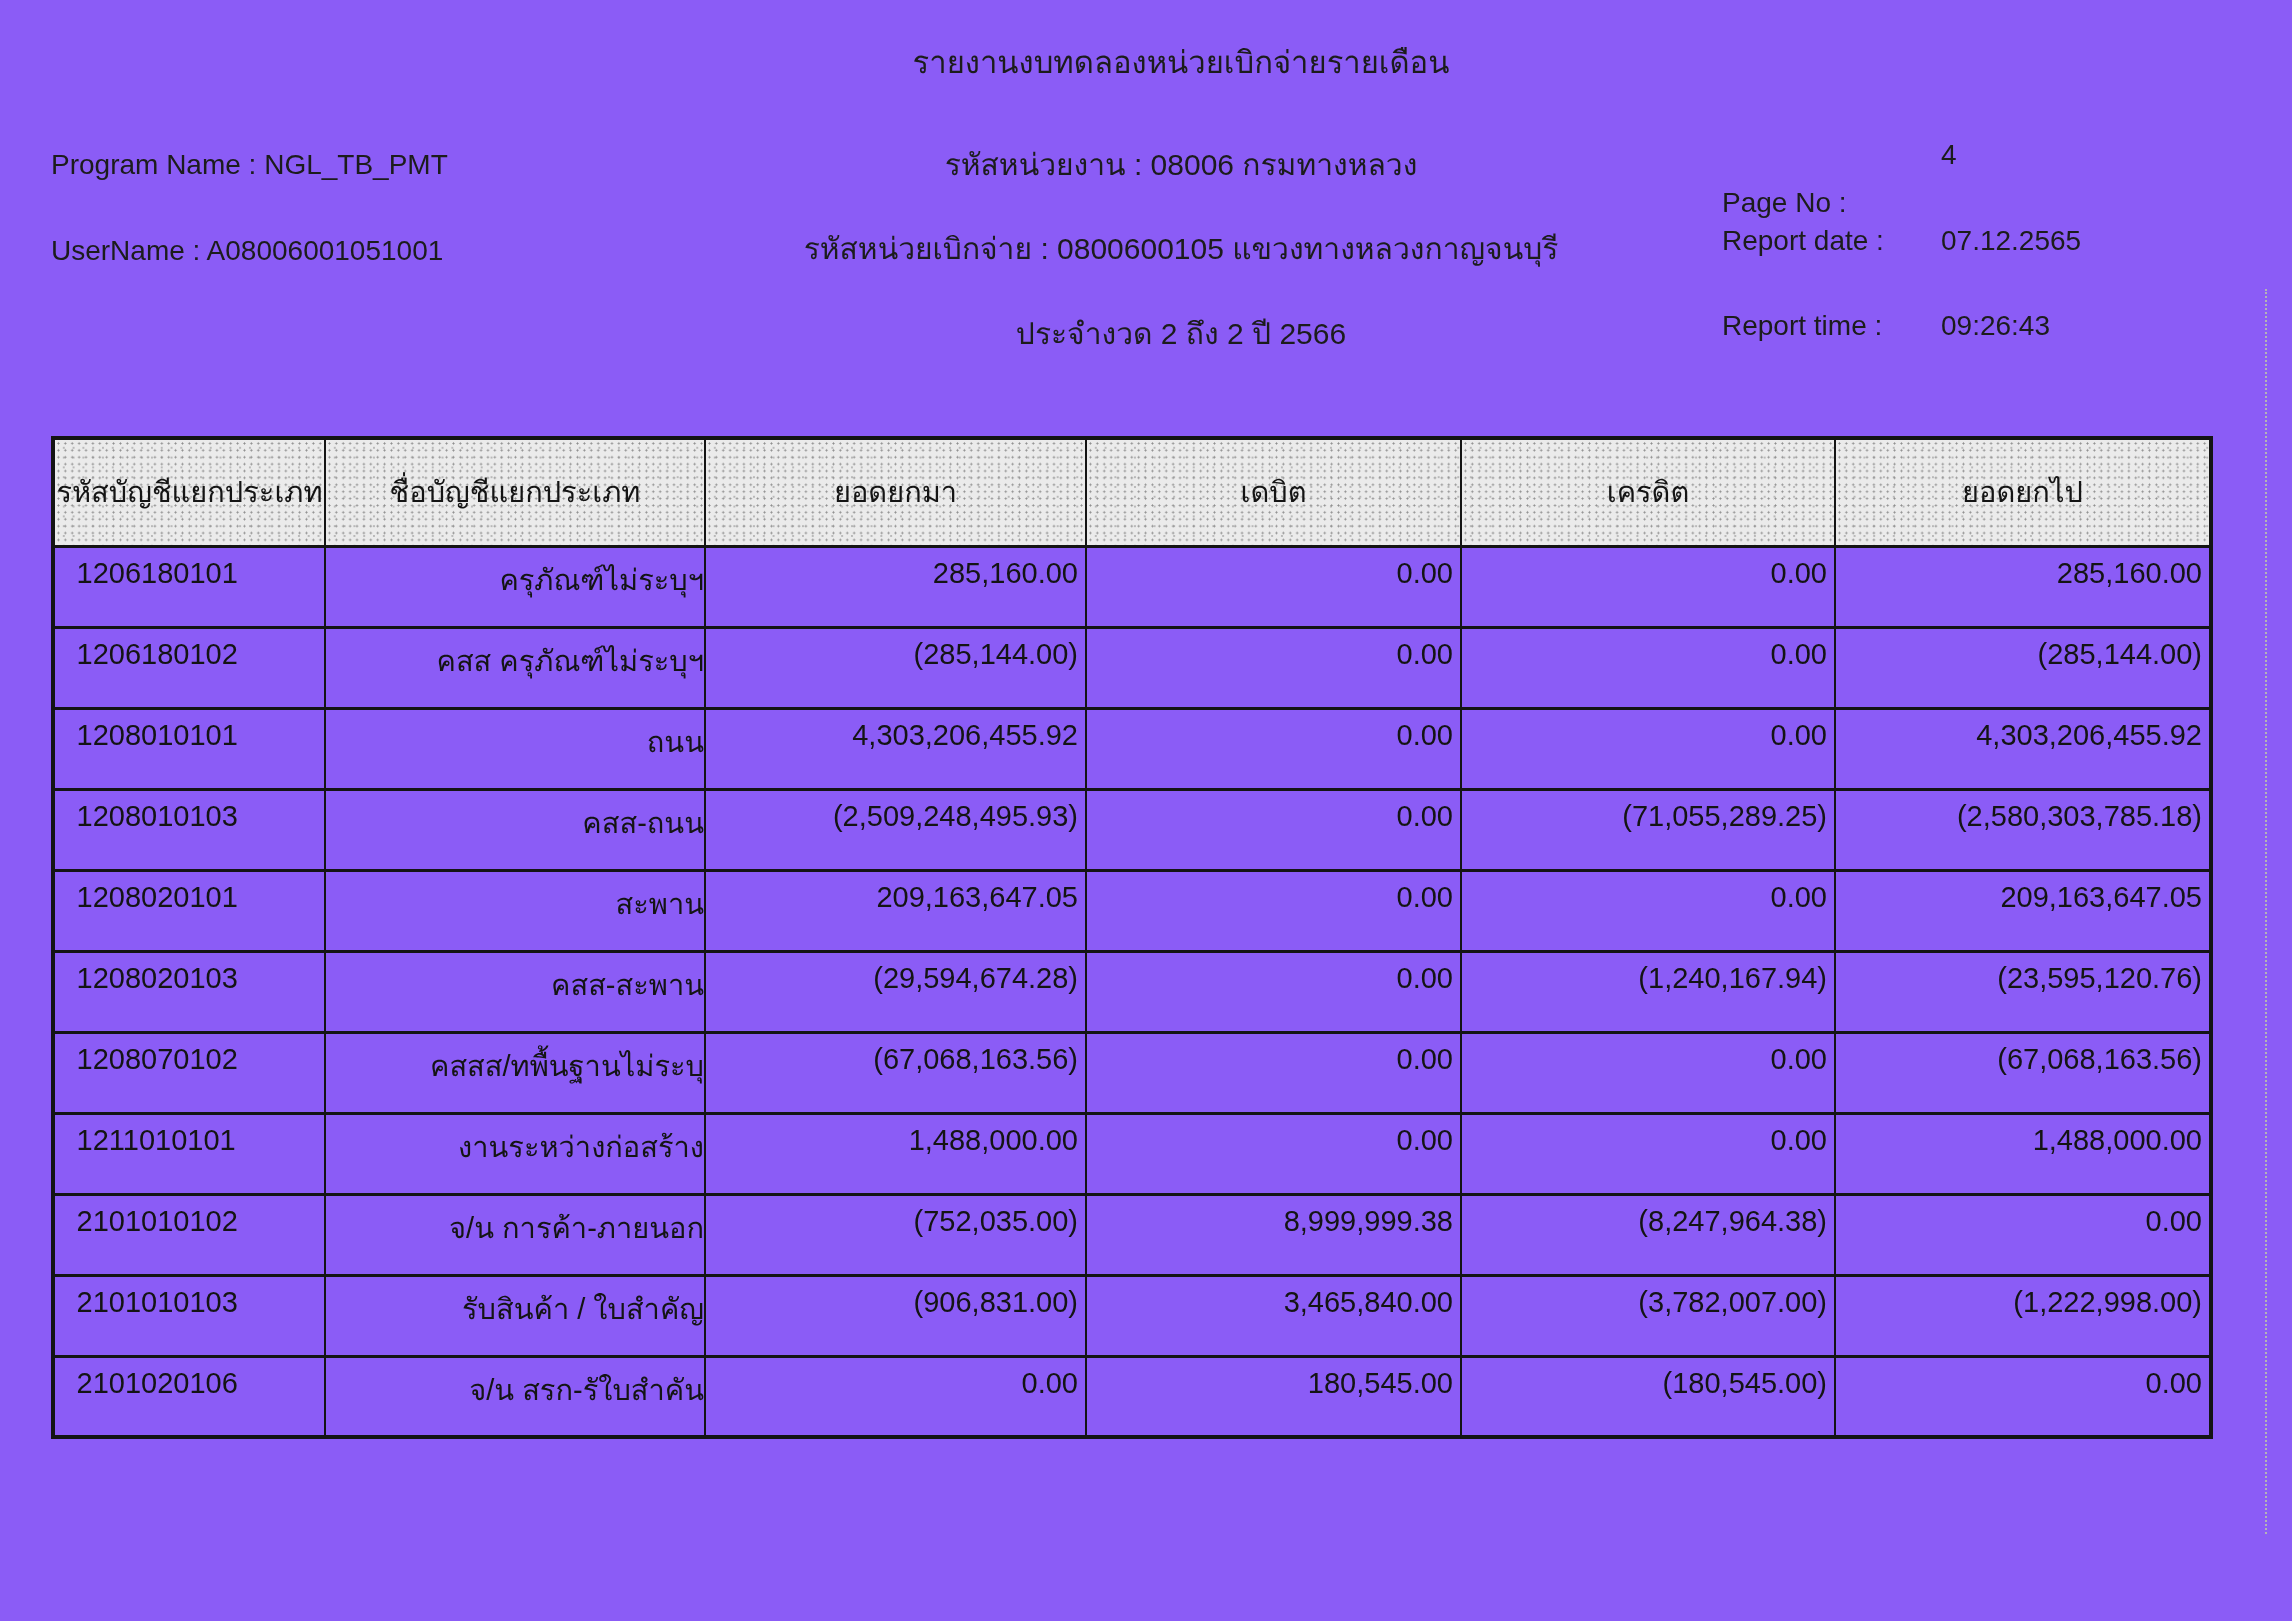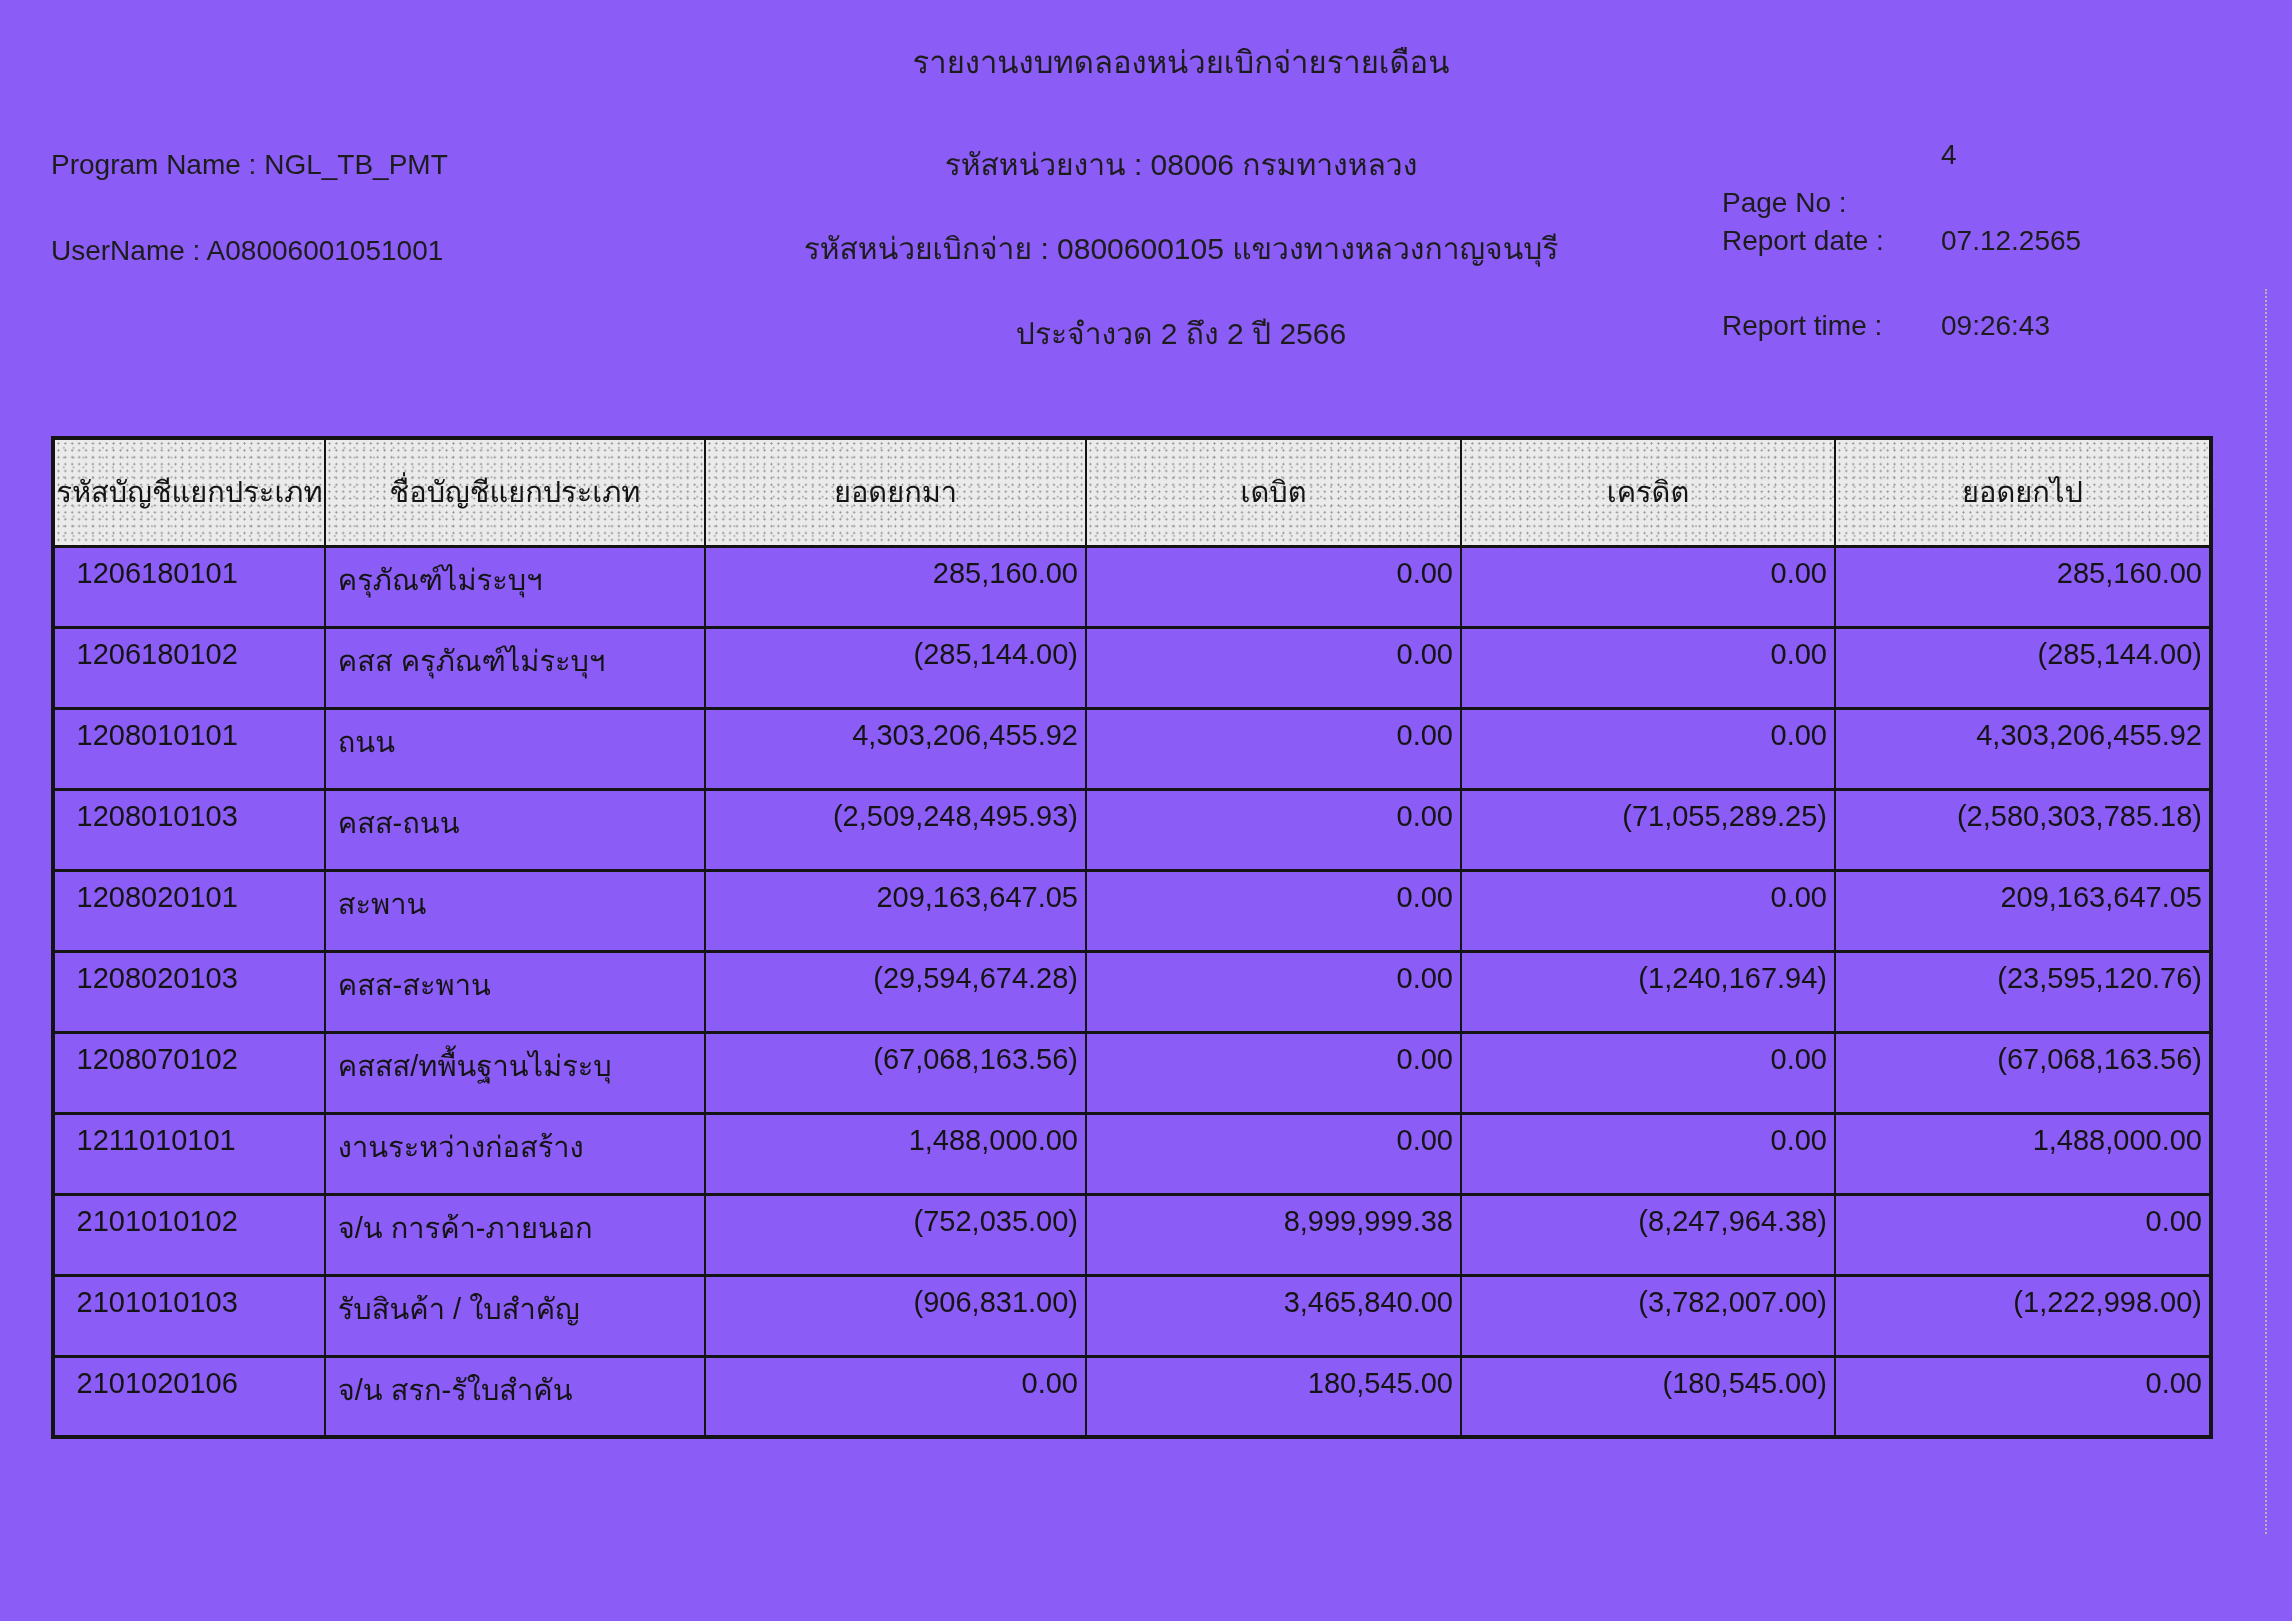--- a/index.html
+++ b/index.html
@@ -46,21 +46,21 @@
     height:81px;
     border-left:2px solid #141414;
     border-right:2px solid #141414;
     border-top:3.9px solid #141414;
     vertical-align:top;
     padding-top:9.8px;
     overflow:hidden;
     white-space:nowrap;
   }
   td.c0 { padding-left:21.6px; text-align:left; }
-  td.c1 { padding-left:11.8px; text-align:left; }
+  td.c1 { padding-left:11.8px; text-align:right; }
   td.c2, td.c3, td.c4, td.c5 { text-align:right; padding-right:7px; }
 
   
   .edge-dots {
     position:absolute; left:2265px; top:289px; height:1245px; width:0;
     border-left:2.9px dotted #b4b4b4;
   }
 </style>
 </head>
 <body>

